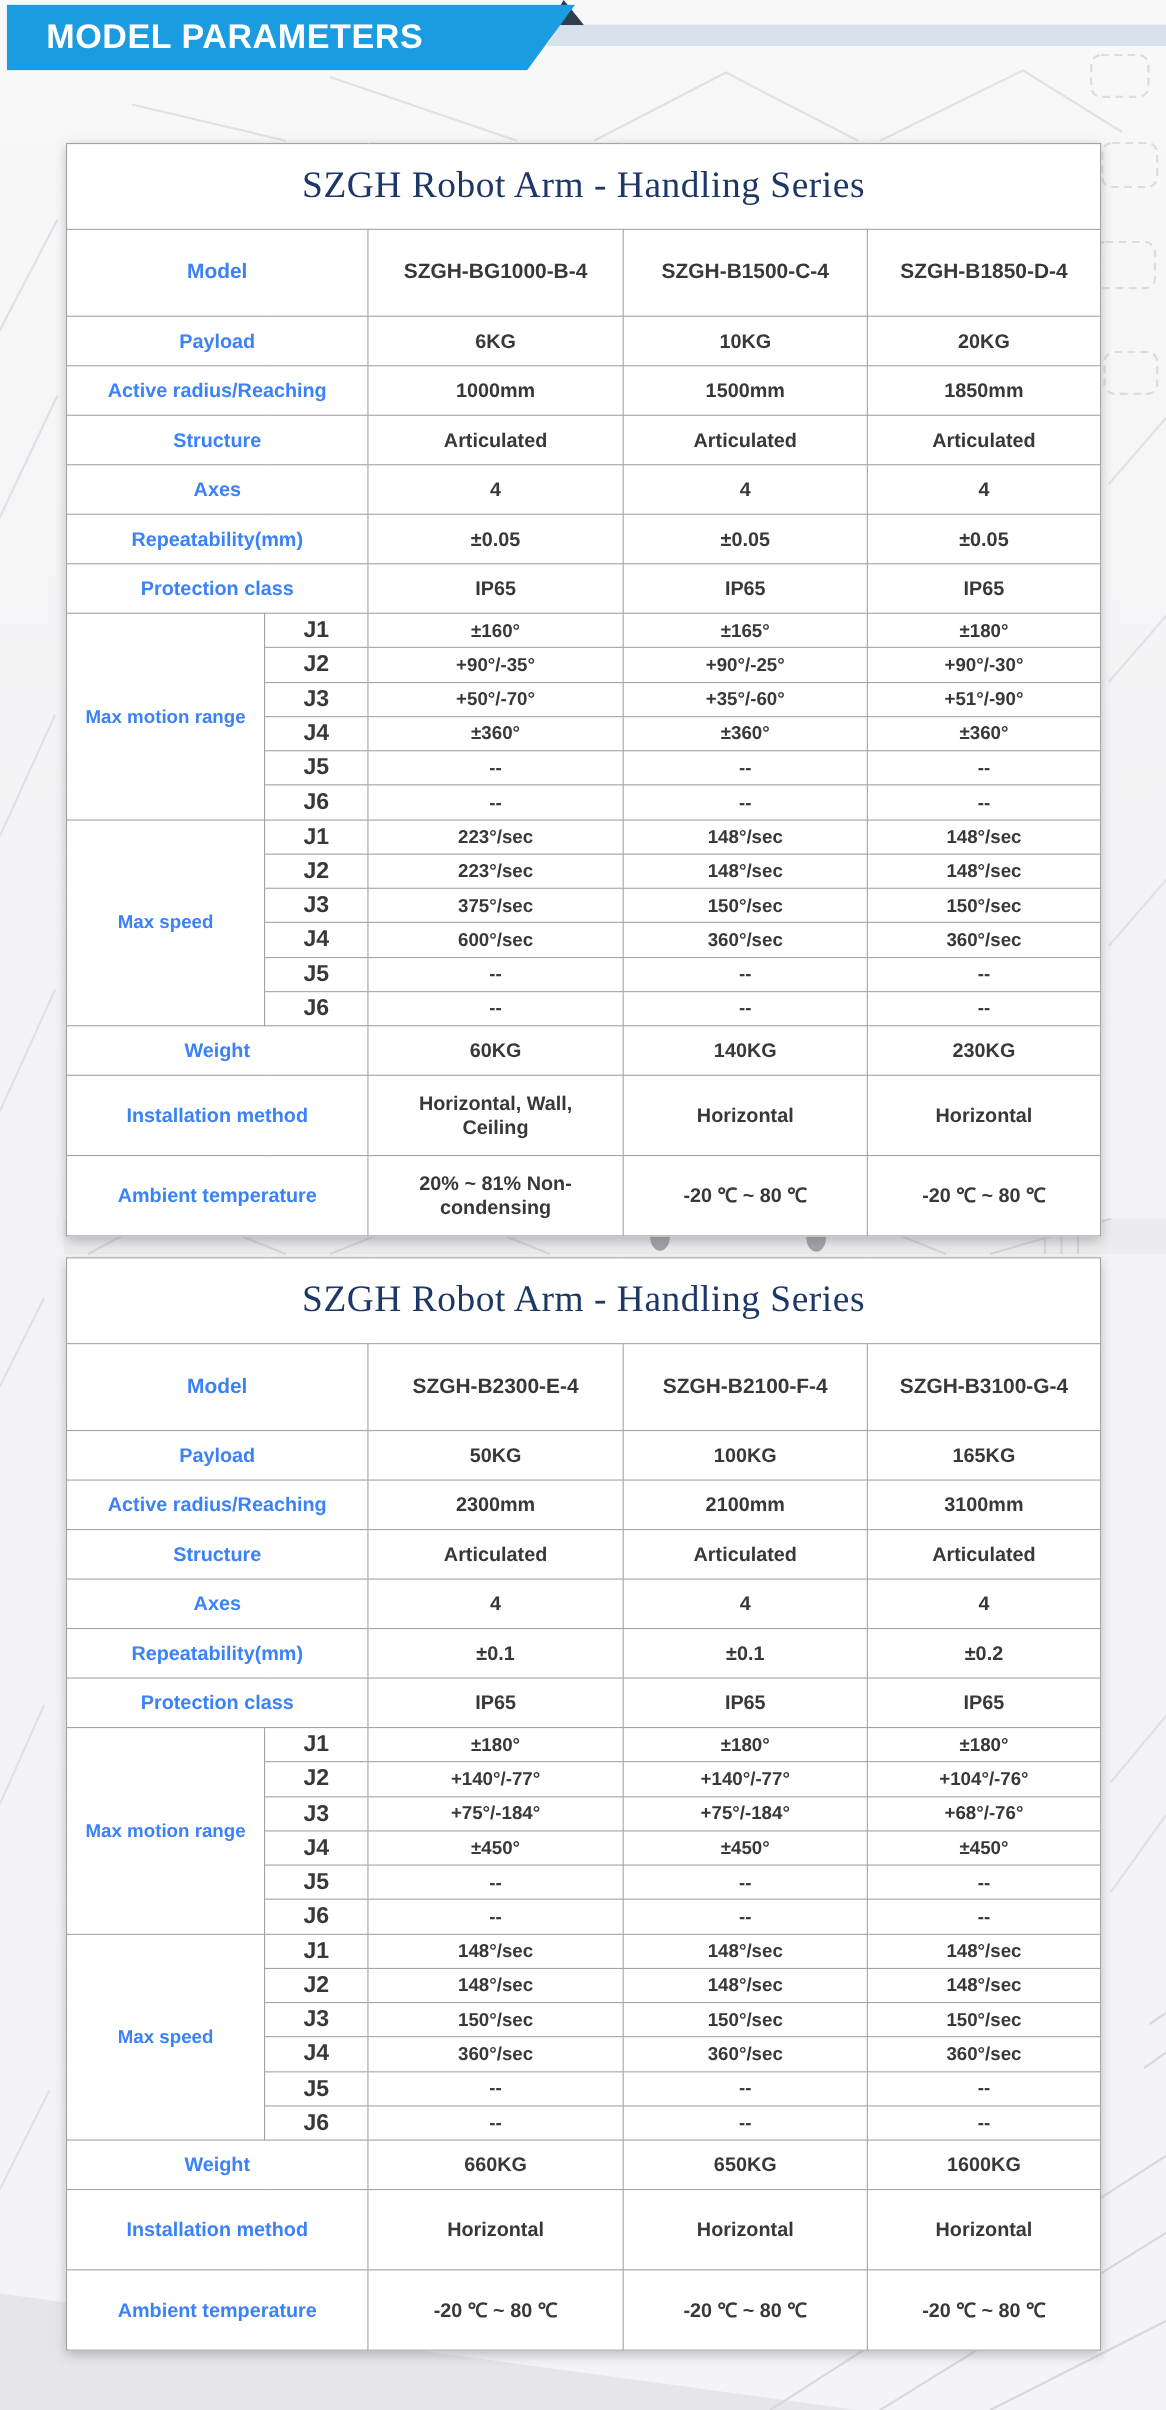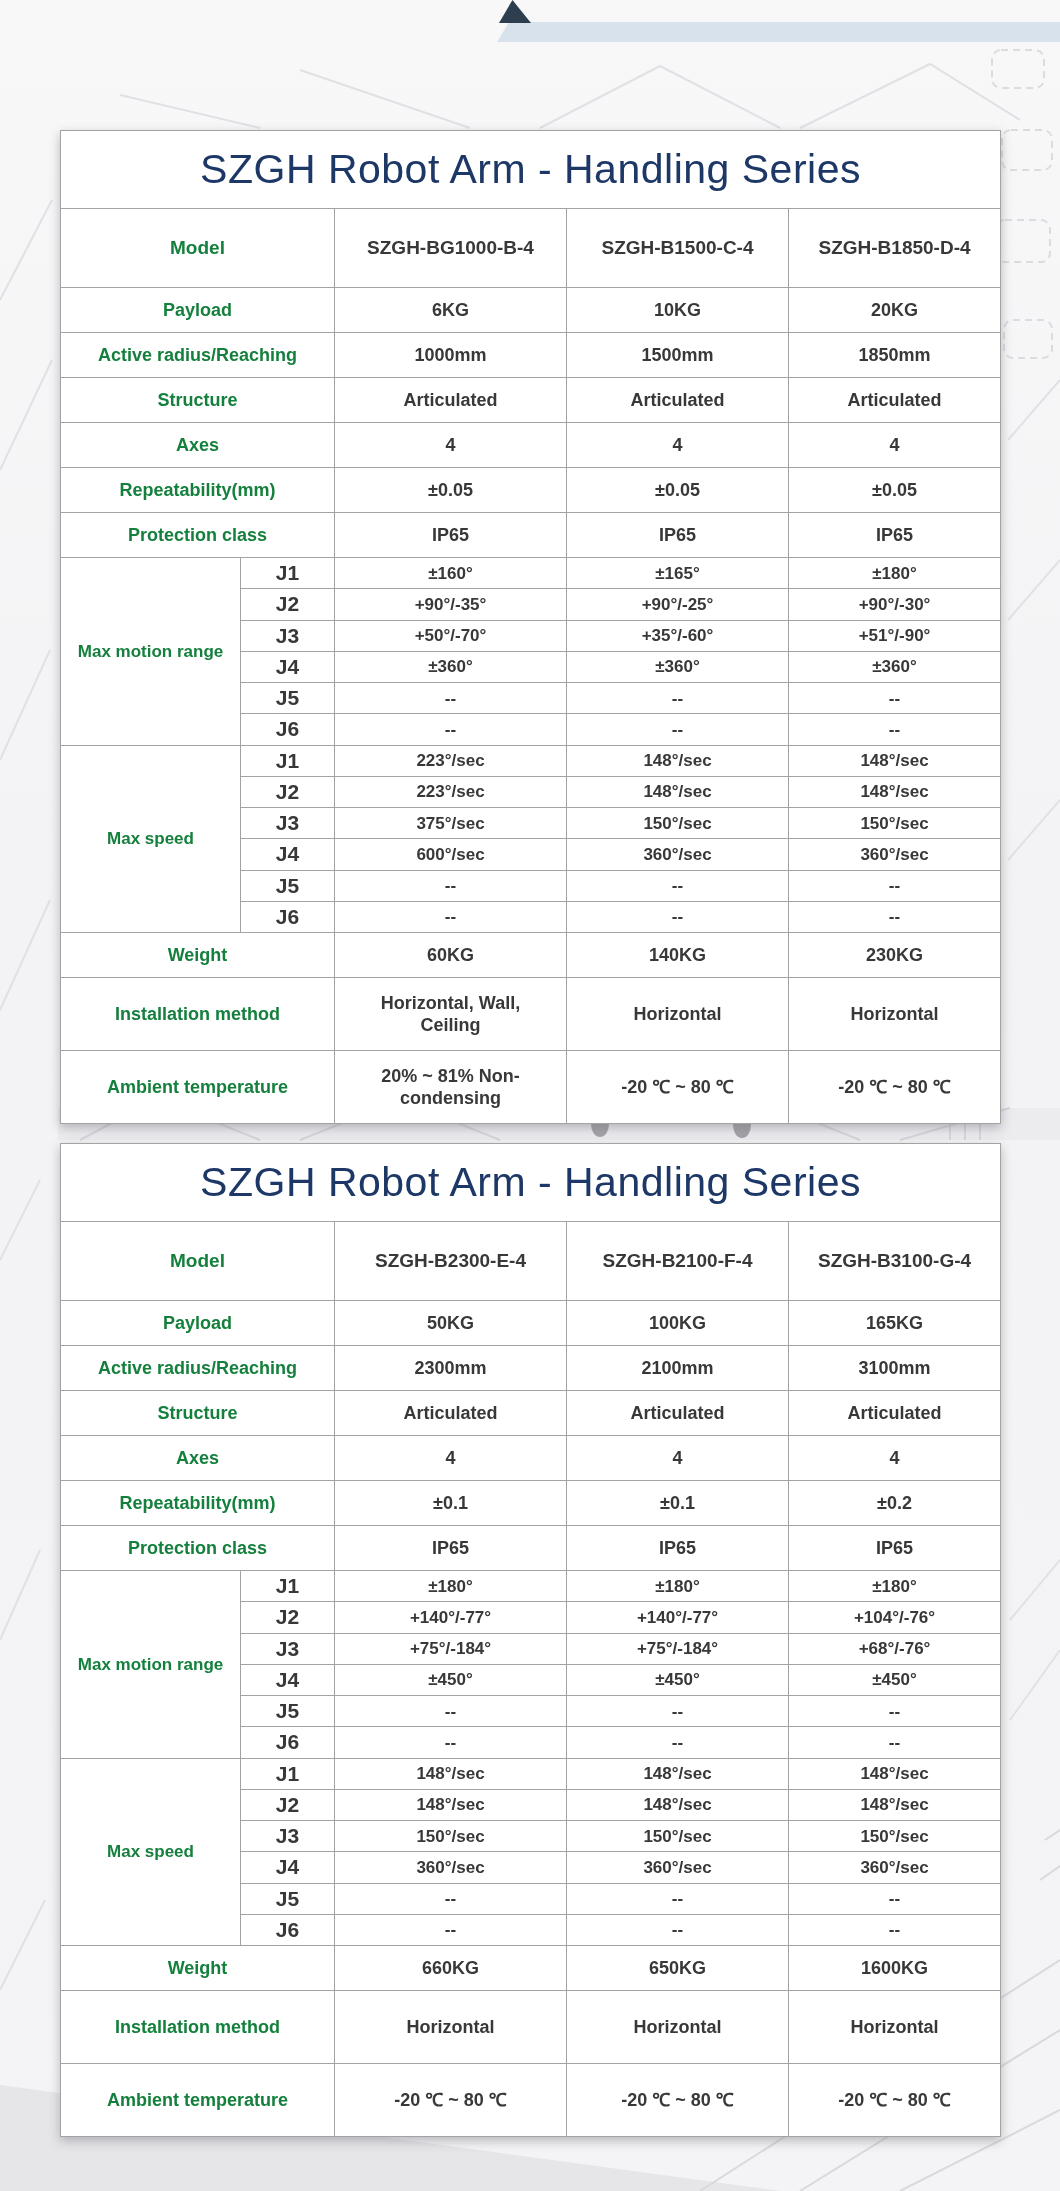--- a/index.html
+++ b/index.html
@@ -49,29 +49,29 @@
   table.spec{
     border-collapse:collapse;table-layout:fixed;width:940px;
     background:#ffffff;border:1px solid #8f8f8f;
   }
   .spec td{
     border:1px solid #a3a3a3;text-align:center;vertical-align:middle;
     color:#383838;font-weight:bold;font-size:18px;line-height:1.25;
     padding:2px 10px;box-sizing:border-box;overflow:hidden;
   }
   .spec .title-cell{
-    font-size:41px;font-weight:normal;color:#1d3766;letter-spacing:.5px;
-    height:78px;padding:0;white-space:nowrap;
+    font-size:34px;font-weight:normal;color:#1d3766;letter-spacing:.5px;
+    height:78px;padding:0;white-space:nowrap;font-family:Liberation Serif, serif;
   }
   .r-model td{height:79px;font-size:19px;}
   .r-simple td{height:45px;text-align:center;}
   .r-joint td{height:29px;font-size:17px;}
   .r-tall td{height:73px;}
   .r-tall .val{padding:2px 24px;}
-  .spec .label{color:#15803d;}
+  .spec .label{color:#3b82f6;}
   .spec .jname{font-size:21px;}
 </style>
 </head>
 <body>
 
 <div class="page">
 
   <svg class="bg" width="1060" height="2191" viewBox="0 0 1060 2191">
     <g stroke="#e1e1e5" stroke-width="2" fill="none">
       <path d="M120 95 L260 128 M300 70 L470 128 M540 128 L660 66 L780 128 M800 128 L930 64 L1020 120"></path>
@@ -97,20 +97,23 @@
 
     <polygon points="0,2085 780,2191 0,2191" fill="#e6e6e9"></polygon>
     <g stroke="#d9d9dd" stroke-width="2" fill="none">
       <path d="M700 2191 L1060 1960 M800 2191 L1060 2030 M900 2191 L1060 2110"></path>
       <path d="M1045 1840 L1060 1830 M1040 1880 L1060 1866"></path>
     </g>
   </svg>
 
   <div class="ribbon-band"></div>
   <div class="ribbon-fold"></div>
+  <div class="banner">
+    <span>MODEL PARAMETERS</span>
+  </div>
 
   <div class="card card1">
       <table class="spec">
         <colgroup>
           <col style="width: 180px;">
           <col style="width: 94px;">
           <col style="width: 232px;">
           <col style="width: 222px;">
           <col style="width: 212px;">
         </colgroup>

